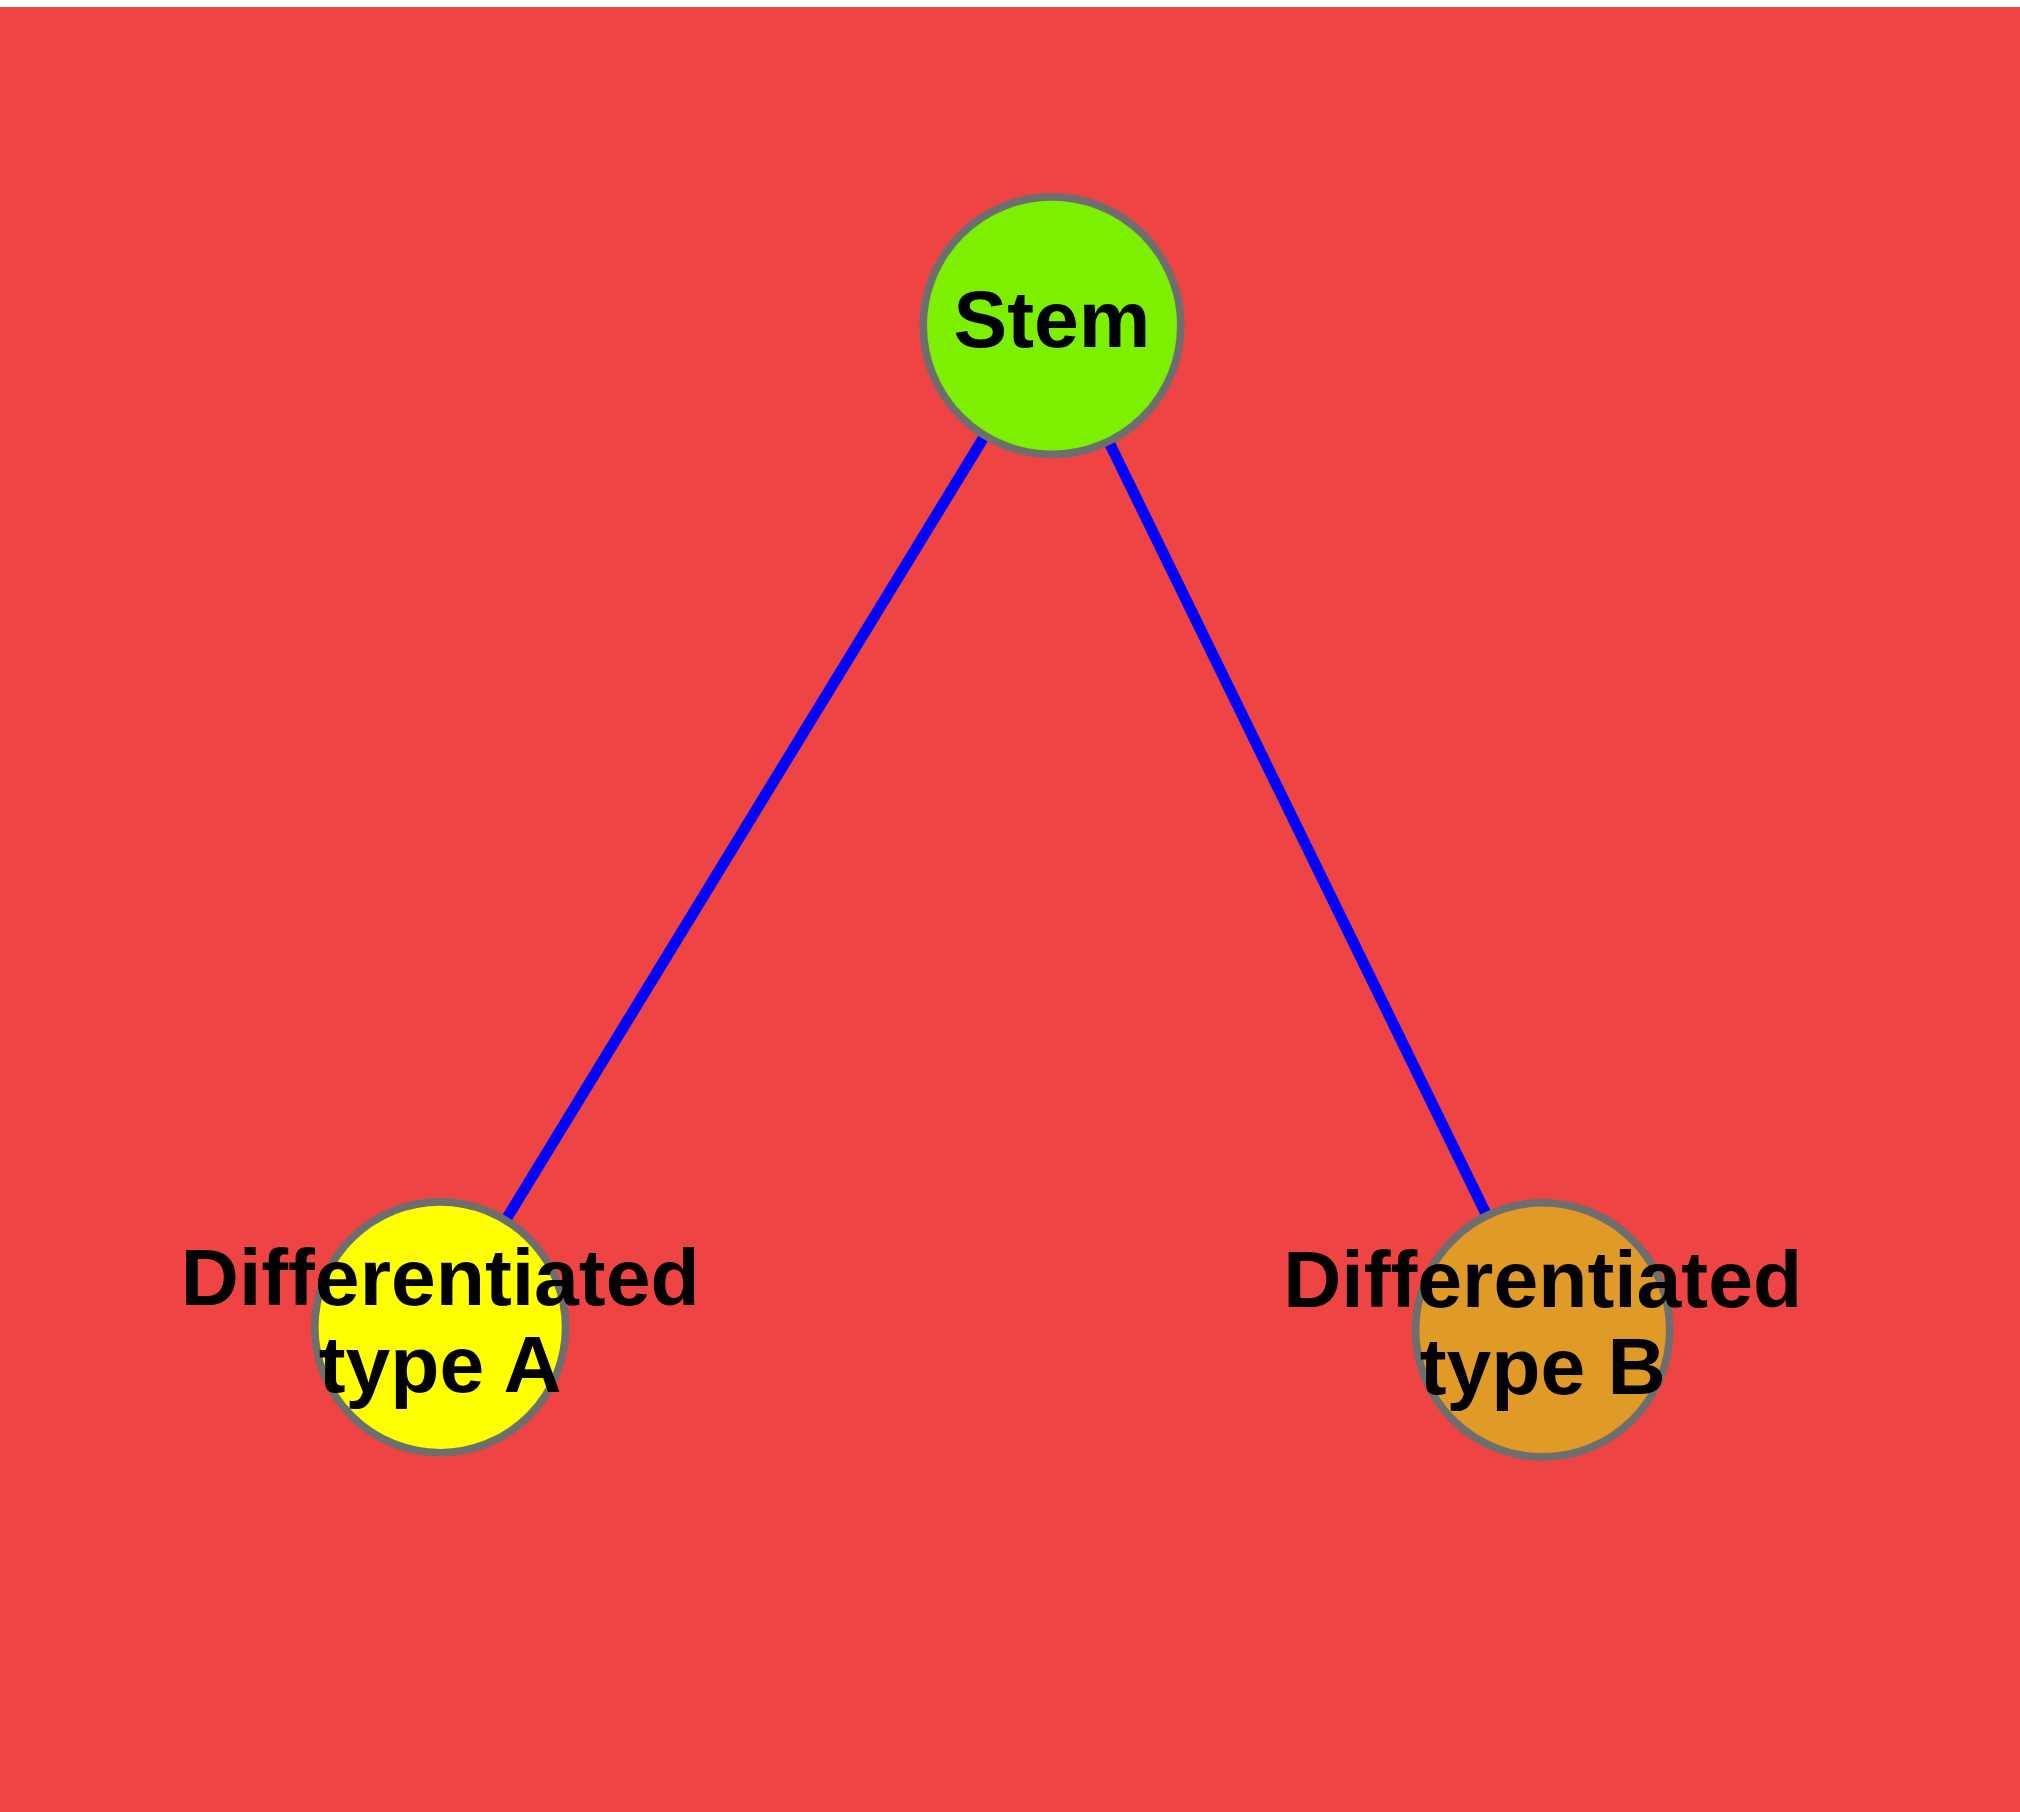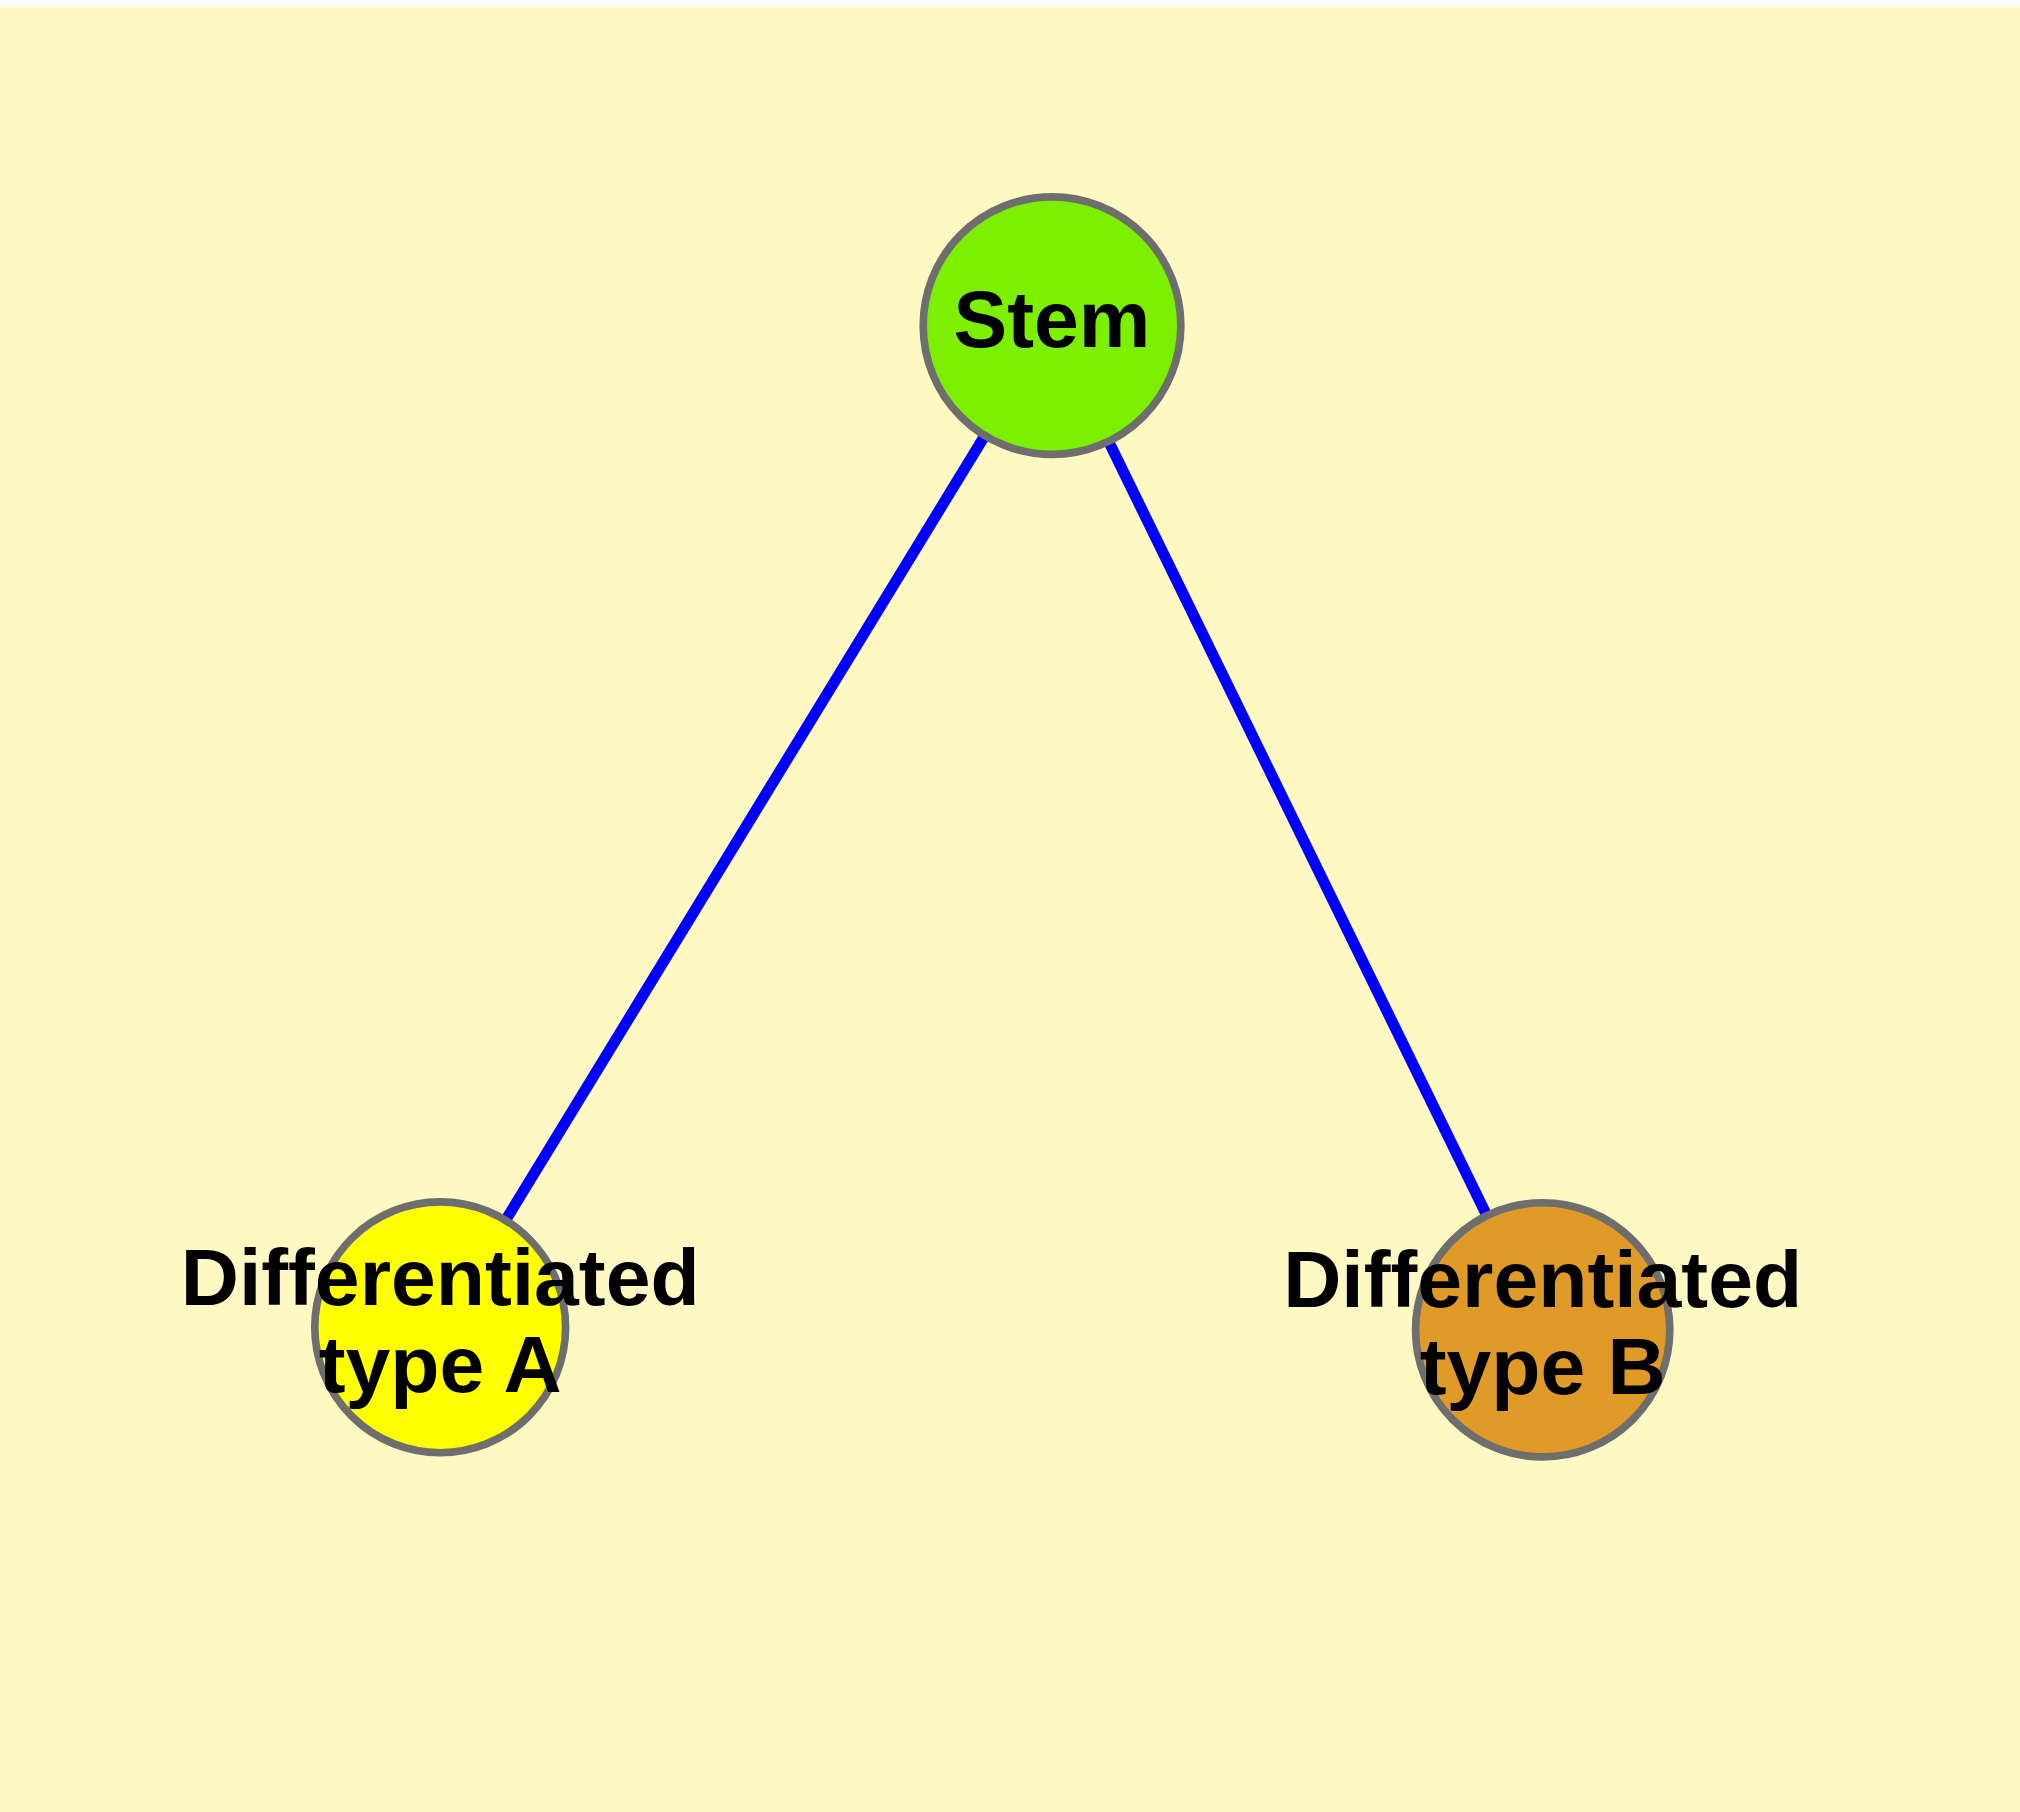--- a/index.html
+++ b/index.html
@@ -16,21 +16,21 @@
     height: 1812px;
     overflow: hidden;
     background: #ffffff;
   }
   #plot-area {
     position: absolute;
     left: 0;
     top: 6.8px;
     width: 2021px;
     height: 1805px;
-    background: #fef9c3;
+    background: #ef4444;
     text-align: center;
   }
   #graph-svg {
     position: absolute;
     left: 0;
     top: 0;
     width: 2021px;
     height: 1805px;
     display: block;
   }

